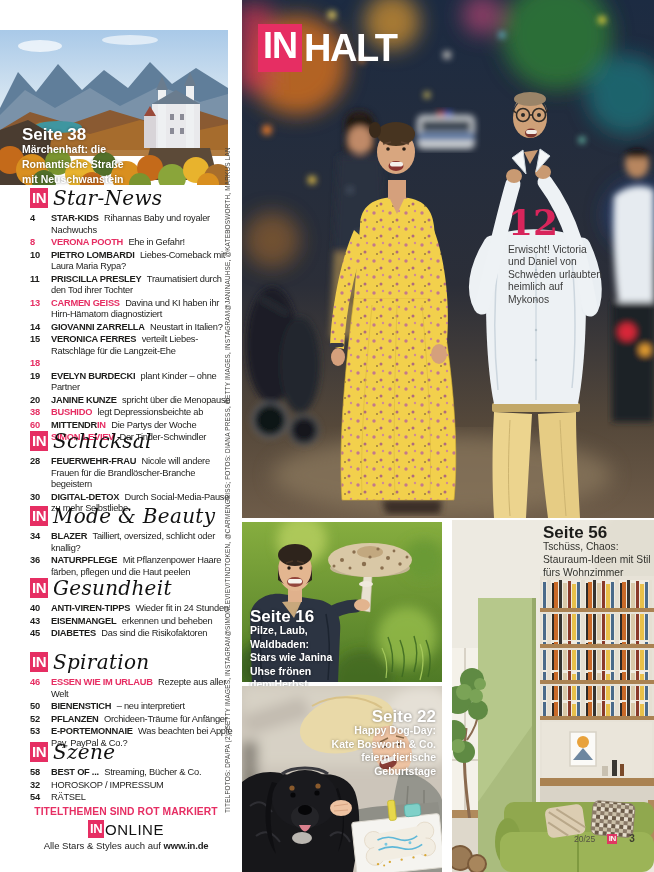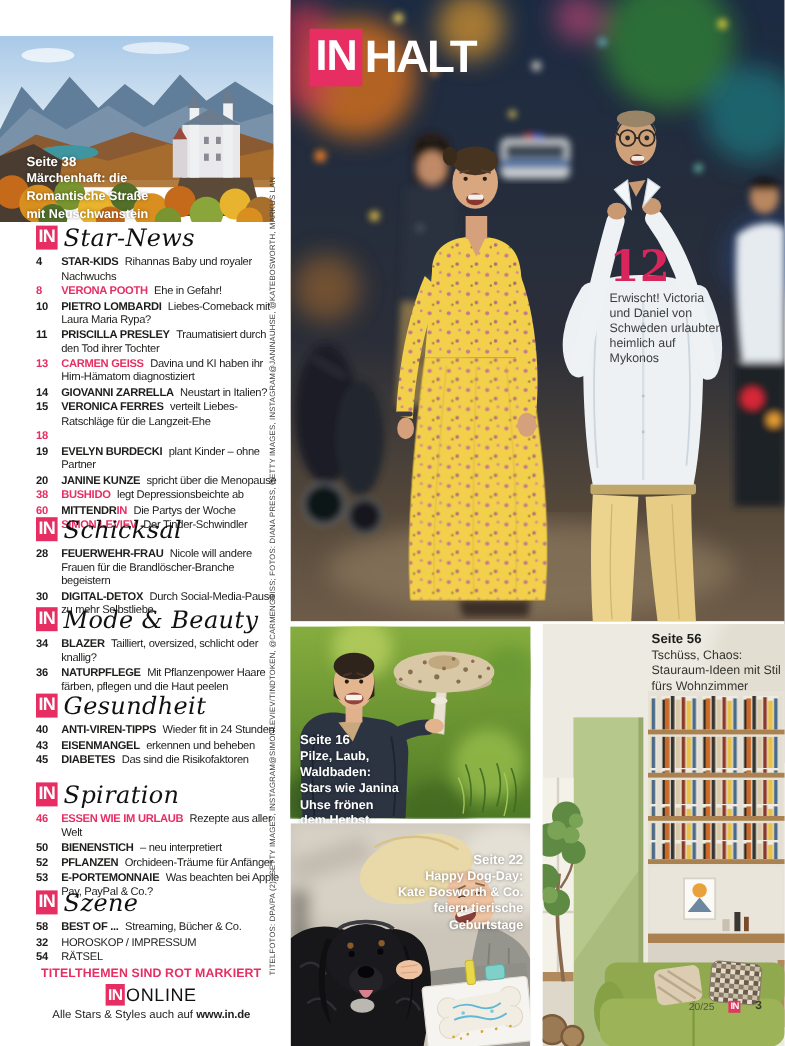--- a/index.html
+++ b/index.html
@@ -25,21 +25,21 @@
   .inhalt{left:258px;top:24px;display:flex;align-items:stretch;}
   .inhalt .in-box{font-size:36px;padding:4px 5px 5px;letter-spacing:-1px;}
   .inhalt-rest{color:#fff;font-weight:bold;font-size:38px;line-height:48px;letter-spacing:-1.5px;margin-left:2px;}
   .in-box{
     background:var(--accent);color:#fff;font-weight:bold;line-height:1;
     display:inline-block;letter-spacing:-0.5px;
   }
 
   
   .wcap{color:#fff;text-shadow:0 0 3px rgba(0,0,0,.45);}
-  .cap-page{font-weight:bold;font-size:11px;line-height:14px;}
+  .cap-page{font-weight:bold;font-size:17px;line-height:14px;}
   .cap-lines{font-weight:bold;font-size:10.5px;line-height:13.5px;white-space:pre-line;}
   #castle-note{left:22px;top:128px;}
   #castle-note .cap-lines{line-height:15px;}
   #forest-note{left:250px;top:610px;}
   #dog-note{left:318px;top:710px;width:118px;text-align:right;}
   #living-note{left:543px;top:526px;color:#1c1c1a;text-shadow:none;}
   #living-note .cap-lines{font-weight:normal;color:#33332e;font-size:10.3px;line-height:13.2px;}
   #royal-note{left:508px;top:204px;width:96px;}
   .royal-num{font-family:"DejaVu Serif",serif;font-weight:bold;font-size:36px;line-height:1;color:#d8255b;}
   .royal-cap{margin-top:4px;font-size:10.3px;line-height:12.4px;color:#3c3c3c;white-space:pre-line;}

